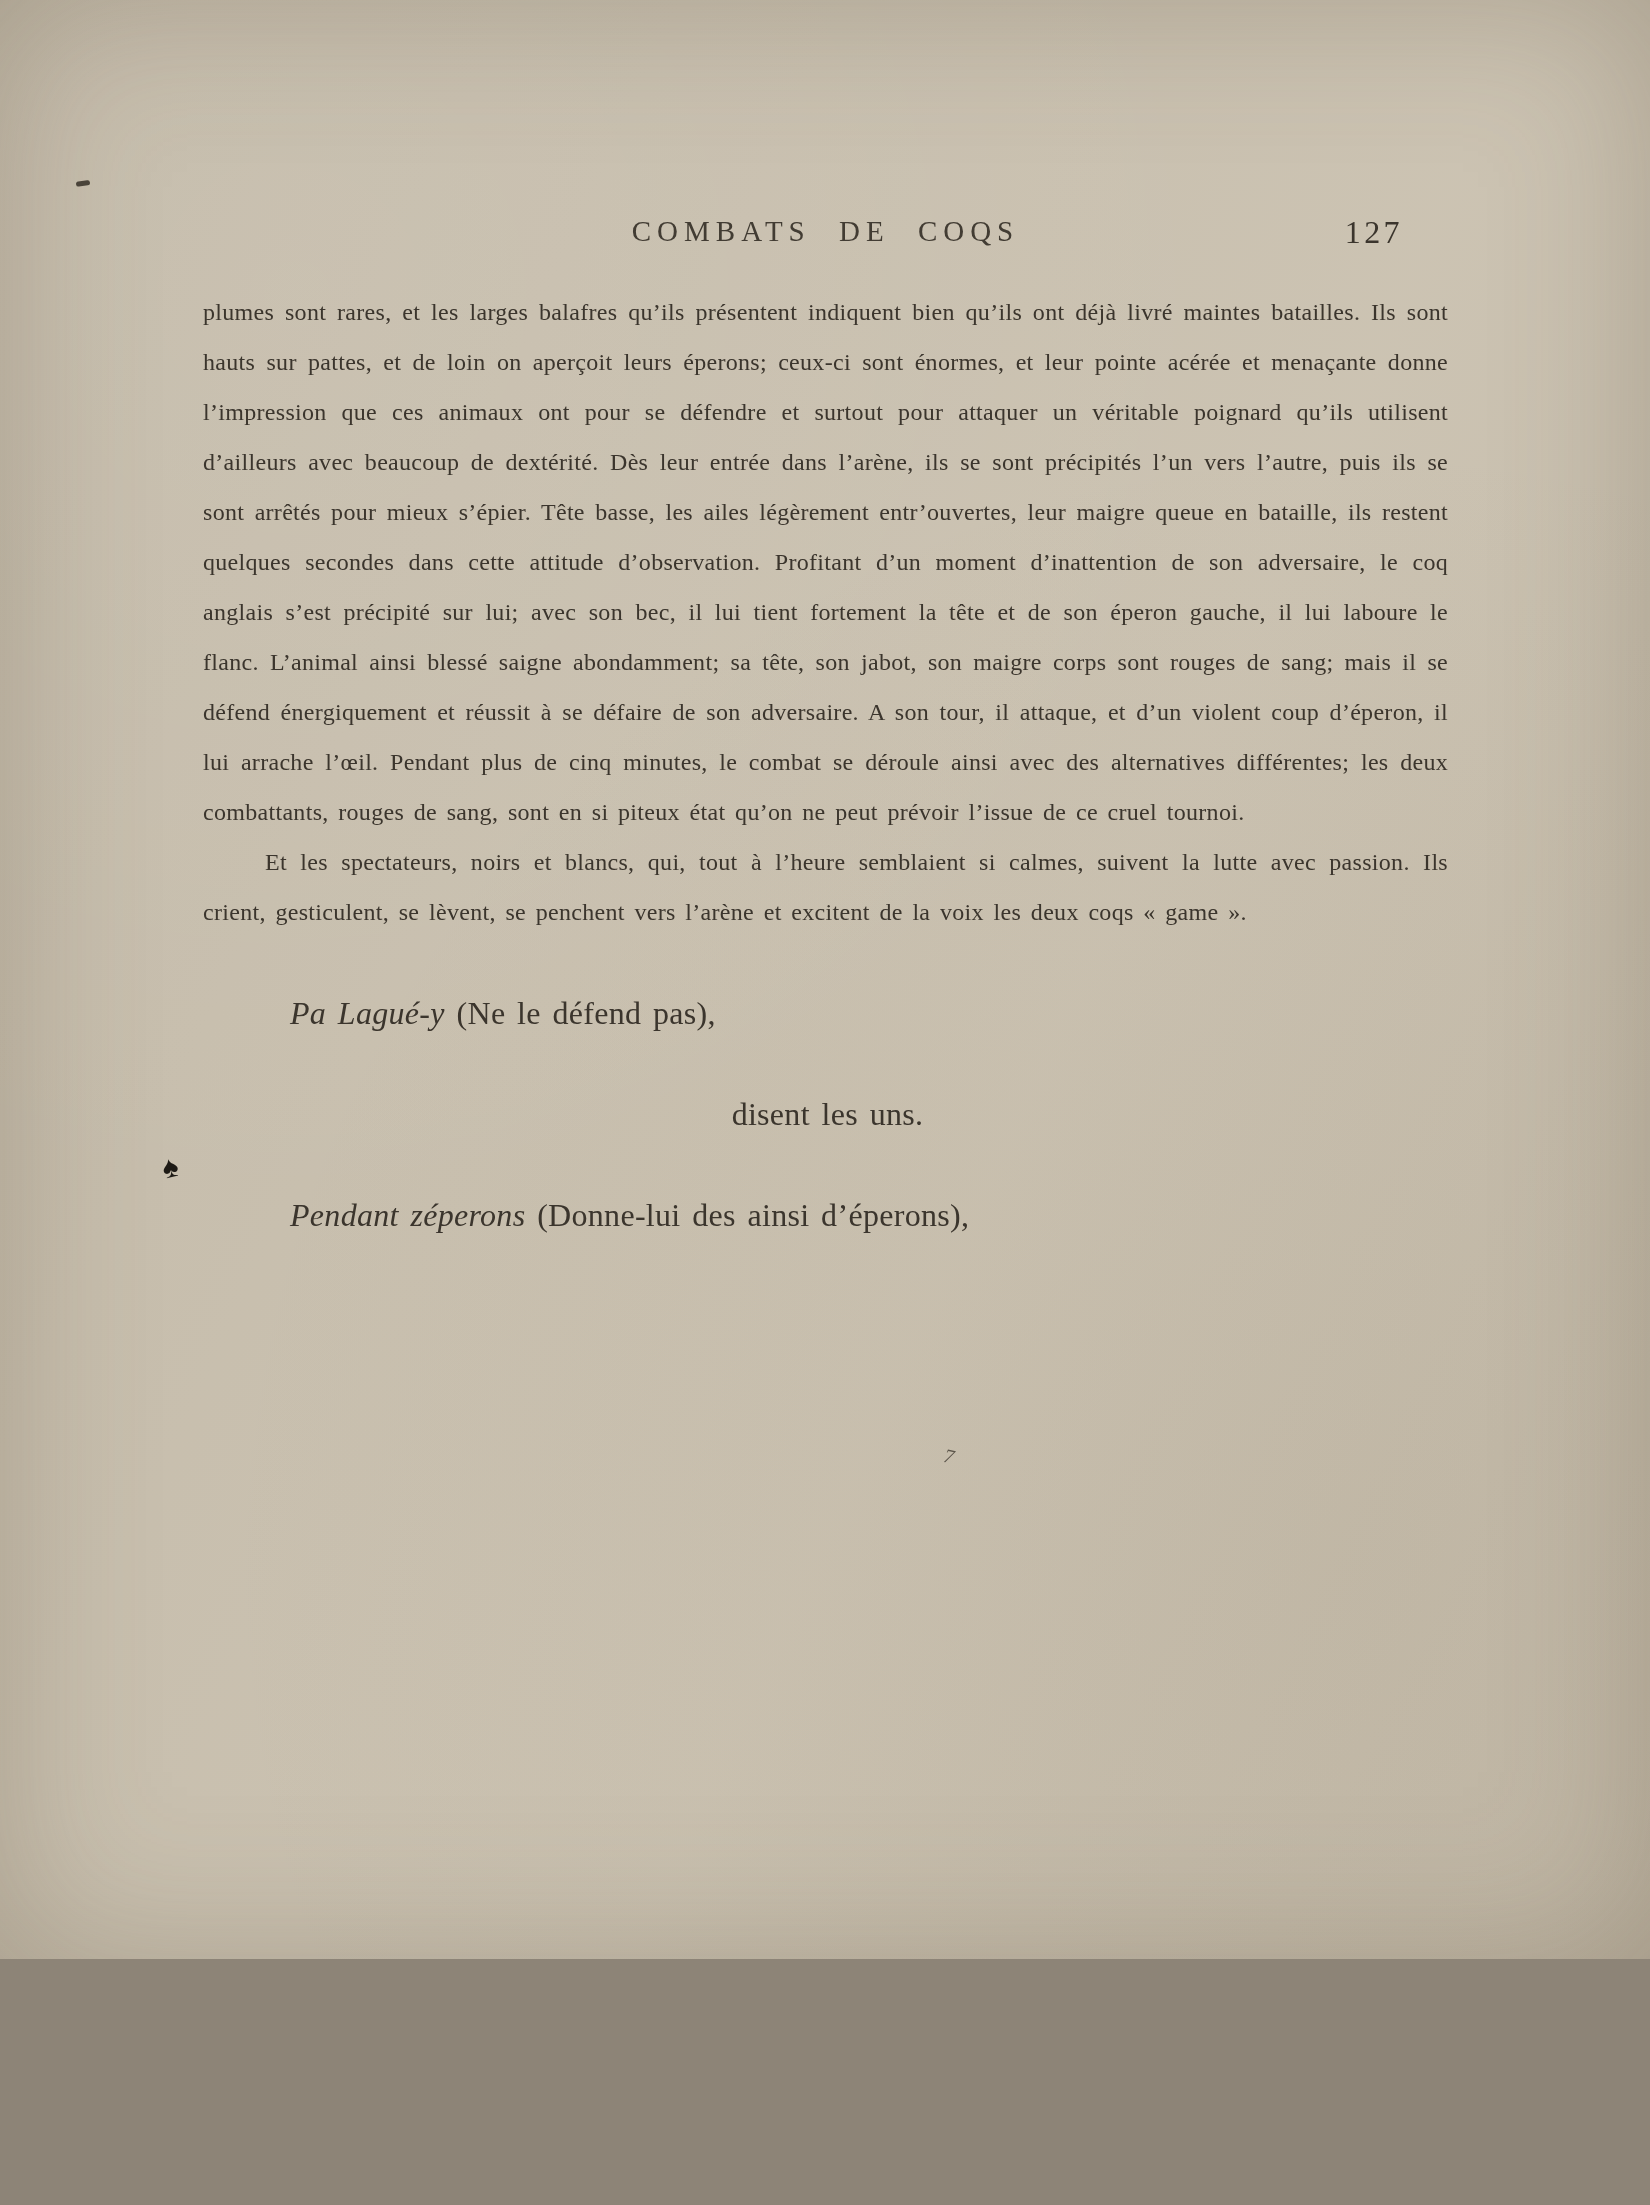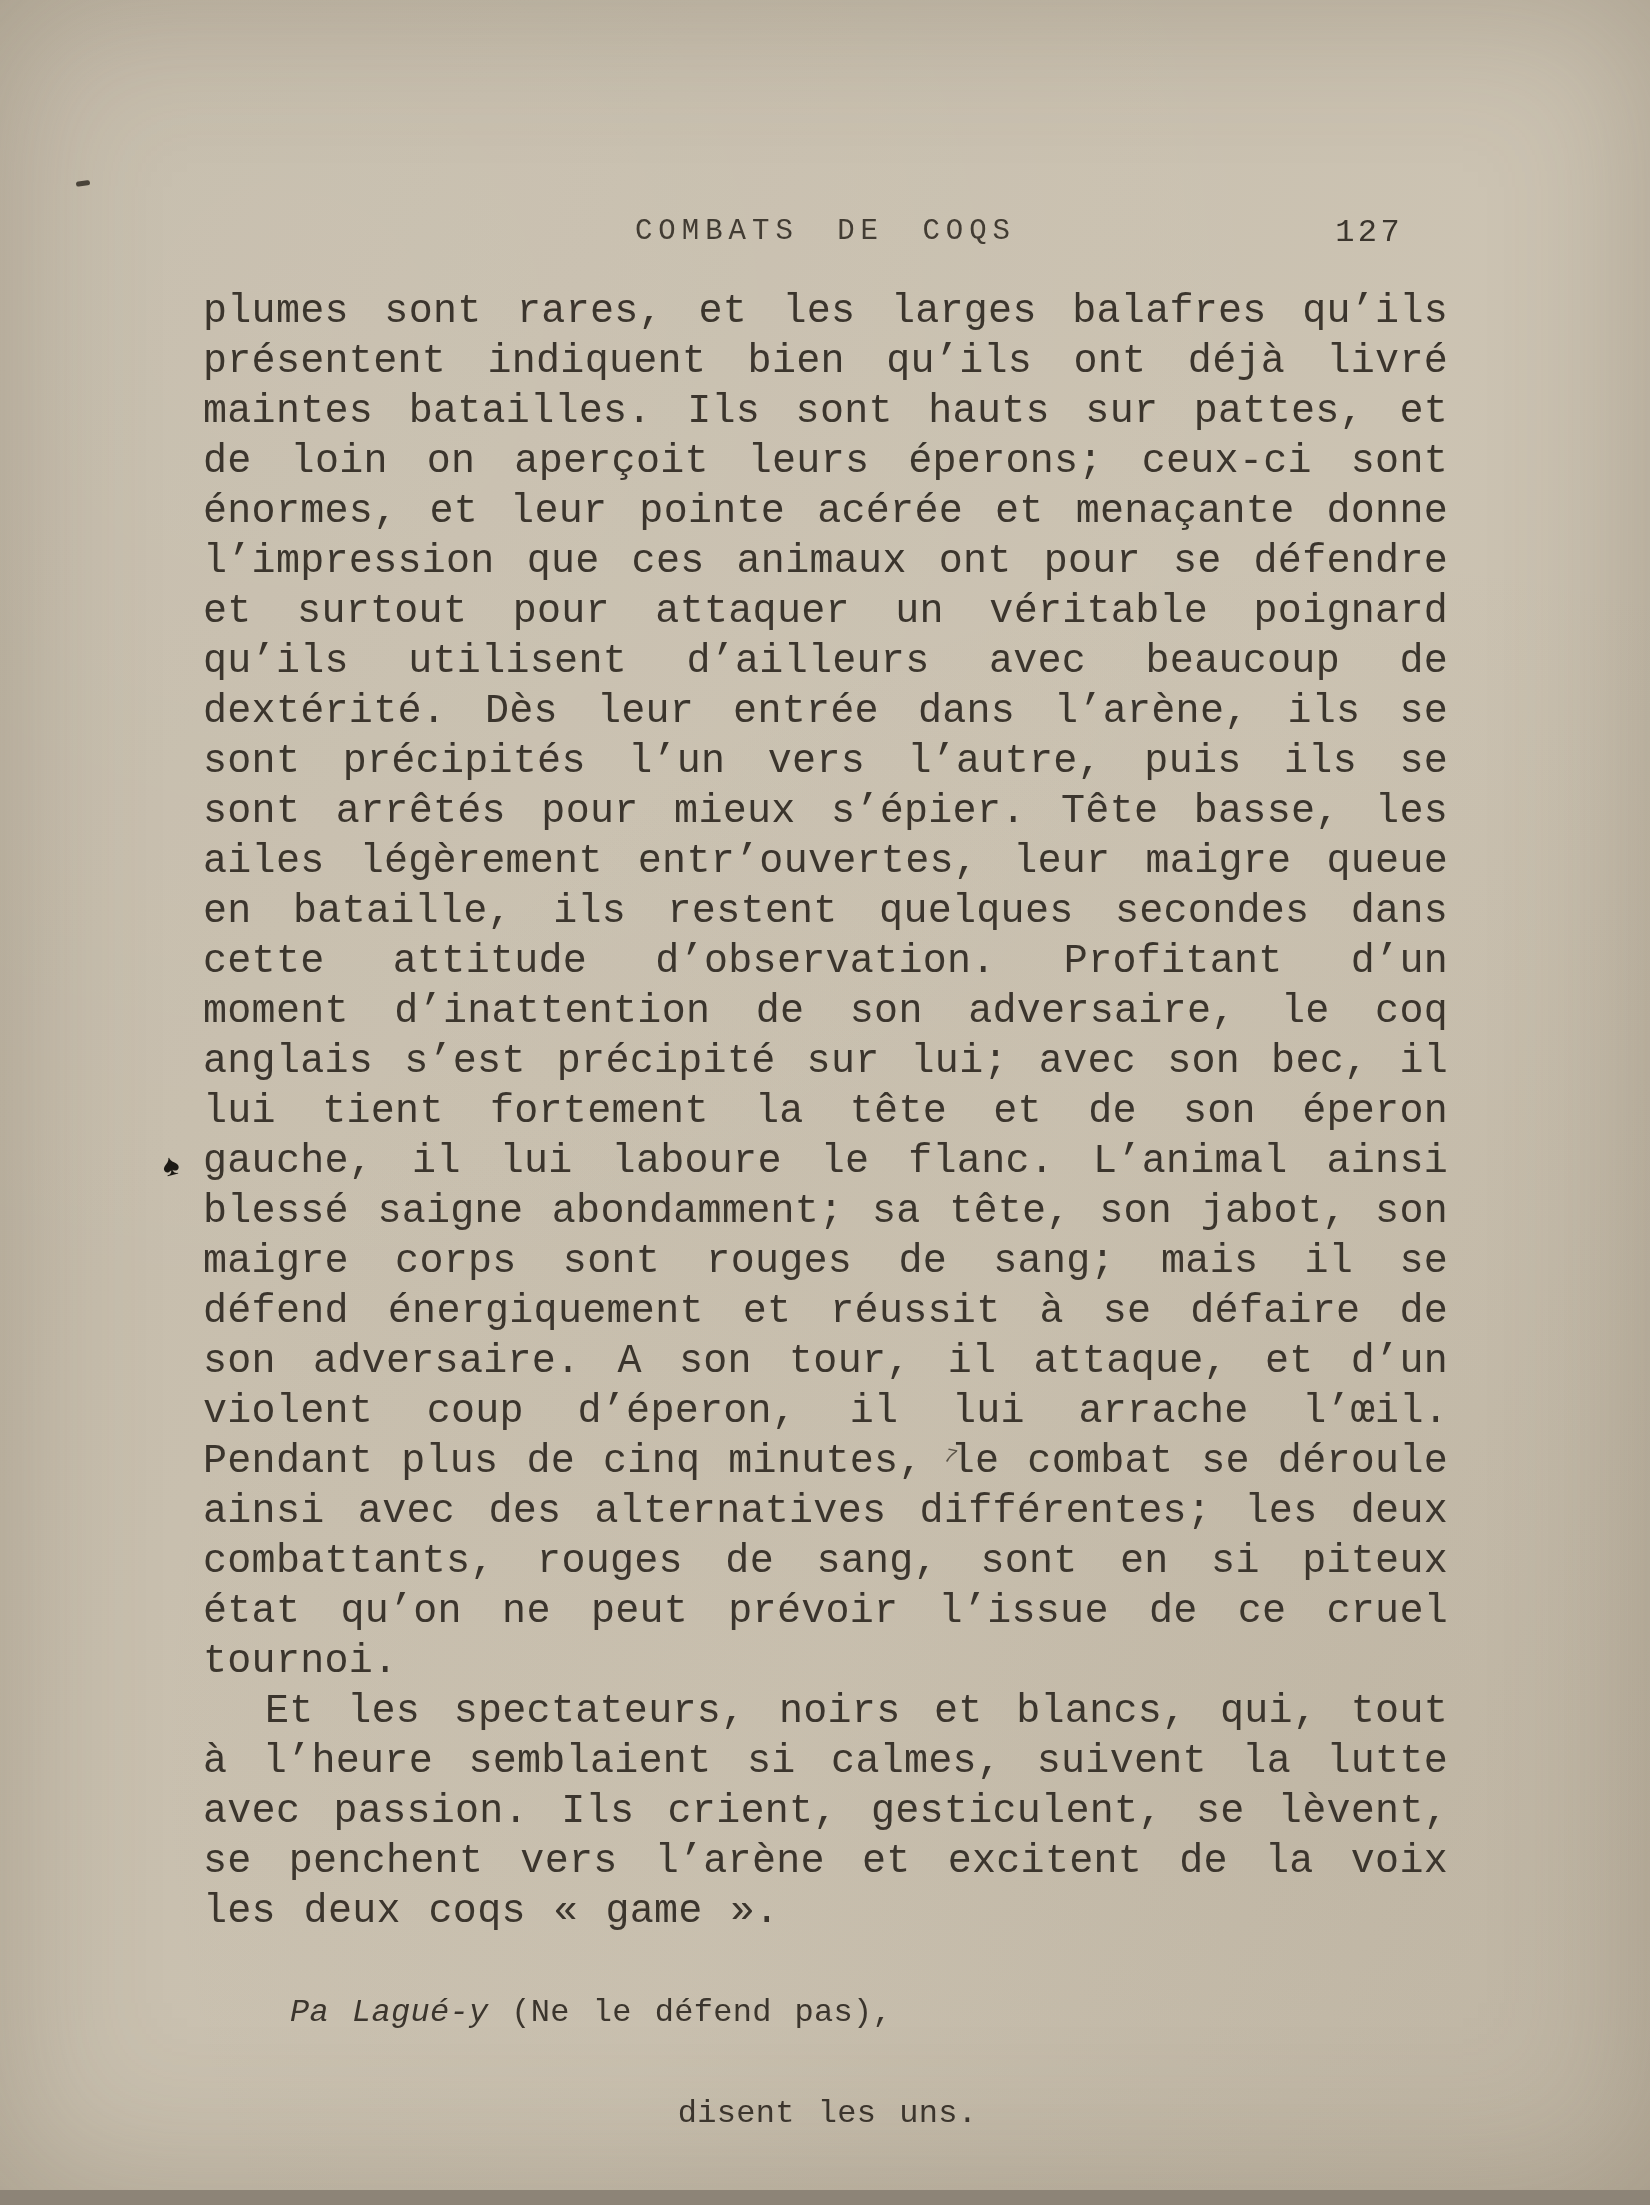--- a/index.html
+++ b/index.html
@@ -4,29 +4,29 @@
 <style>
   :root{
     --paper:#c9c0af;
     --ink:#3b352d;
   }
   html,body{margin:0;padding:0;}
   body{background:#8d8477;}
   .page{
     position:relative;
     width:1650px;
-    height:2190px;
+    height:1959px;
     margin:0 auto;
     background-color:var(--paper,#c9c0af);
     background-image:
       radial-gradient(circle at 18% 15%, rgba(255,255,250,0.07) 0%, rgba(255,255,250,0) 45%),
       radial-gradient(circle at 82% 80%, rgba(120,105,80,0.09) 0%, rgba(120,105,80,0) 55%),
       linear-gradient(115deg, rgba(118,106,86,0.07) 0%, rgba(255,252,240,0.05) 60%, rgba(118,106,86,0.06) 100%);
     box-shadow: inset 0 0 156px rgba(96,84,62,0.30);
-    font-family:Liberation Mono, monospace;
+    font-family:Liberation Serif, serif;
     color:var(--ink,#3b352d);
     overflow:hidden;
   }
   .page-header{
     position:absolute;
     top:215px;
     left:203px;
     width:1245px;
     height:47px;
   }
@@ -47,21 +47,21 @@
     letter-spacing:3.4px;
   }
   .text-block{
     position:absolute;
     top:287px;
     left:203px;
     width:1245px;
   }
   .body-para{
     margin:0;
-    font-size:40px;
+    font-size:24px;
     line-height:50px;
     text-align:justify;
     word-spacing:3.4px;
     letter-spacing:0.3px;
   }
   .indent{ text-indent:62px; }
   .quote-line{
     margin:51px 0 0 87px;
     font-size:32px;
     line-height:50px;

